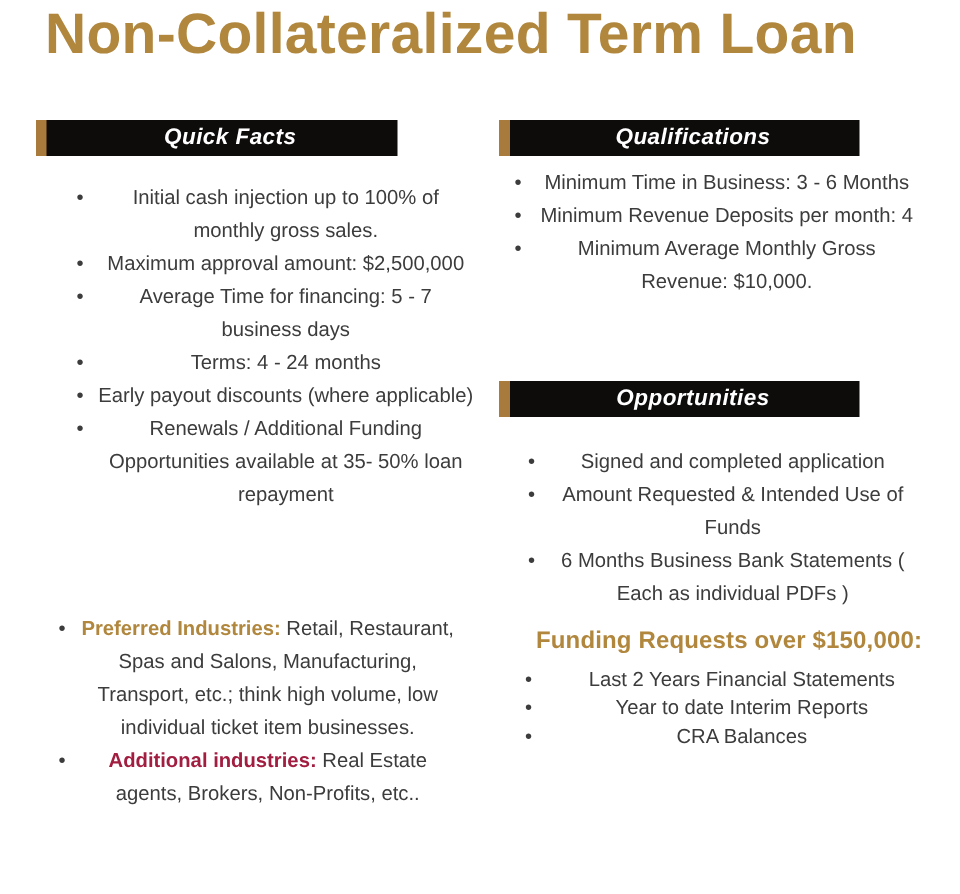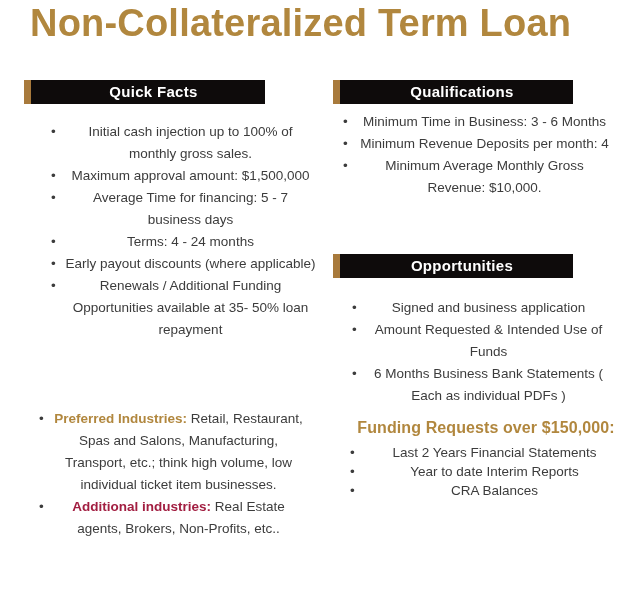--- a/index.html
+++ b/index.html
@@ -18,20 +18,21 @@
     font-family:"Liberation Sans", sans-serif;
   }
 
   .bar {
     position:absolute; height:24px;
     background:var(--bar_black, #0e0b0b);
     border-left:7px solid var(--gold_stripe, #a87a3c);
     color:#ffffff; font-size:15px; font-weight:600;
     line-height:24px; padding-left:11px; letter-spacing:0.3px;
     white-space:nowrap;
+    font-style:italic;
   }
   .bar-quick-facts   { left:24px;  top:80px;  width:241px; }
   .bar-qualifications{ left:333px; top:80px;  width:240px; }
   .bar-requirements  { left:333px; top:254px; width:240px; }
 
   ul.blist { list-style:none; font-size:13.5px; line-height:22px; color:var(--text, #3c3c3c); }
   ul.blist > li { position:relative; padding-left:17px; }
   ul.blist > li::before { content:"\2022"; position:absolute; left:3px; top:0; color:var(--text, #3c3c3c); }
 
   .quick-facts-list { position:absolute; left:48px;  top:121px; width:268px; }
@@ -66,21 +67,21 @@
   </div>
 
   <div class="bar bar-requirements">
     <span>Opportunities</span>
   </div>
 
   <ul class="blist quick-facts-list">
 
       <li><span>Initial cash injection up to 100% of monthly gross sales.</span></li>
 
-      <li><span>Maximum approval amount: $1,500,000</span></li>
+      <li><span>Maximum approval amount: $2,500,000</span></li>
 
       <li><span>Average Time for financing: 5 - 7 business days</span></li>
 
       <li><span>Terms: 4 - 24 months</span></li>
 
       <li><span>Early payout discounts (where applicable)</span></li>
 
       <li><span>Renewals / Additional Funding Opportunities available at 35- 50% loan repayment</span></li>
 
     </ul>
@@ -96,21 +97,21 @@
 
       <li><span>Minimum Time in Business: 3 - 6 Months</span></li>
 
       <li><span>Minimum Revenue Deposits per month: 4</span></li>
 
       <li><span>Minimum Average Monthly Gross Revenue: $10,000.</span></li>
     </ul>
 
   <ul class="blist requirements-list">
 
-      <li><span>Signed and business application</span></li>
+      <li><span>Signed and completed application</span></li>
 
       <li><span>Amount Requested &amp; Intended Use of Funds</span></li>
 
       <li><span>6 Months Business Bank Statements ( Each as individual PDFs )</span></li>
     </ul>
 
   <div class="funding">
     <div class="funding-heading">Funding Requests over $150,000:</div>
     <ul class="blist">
 

